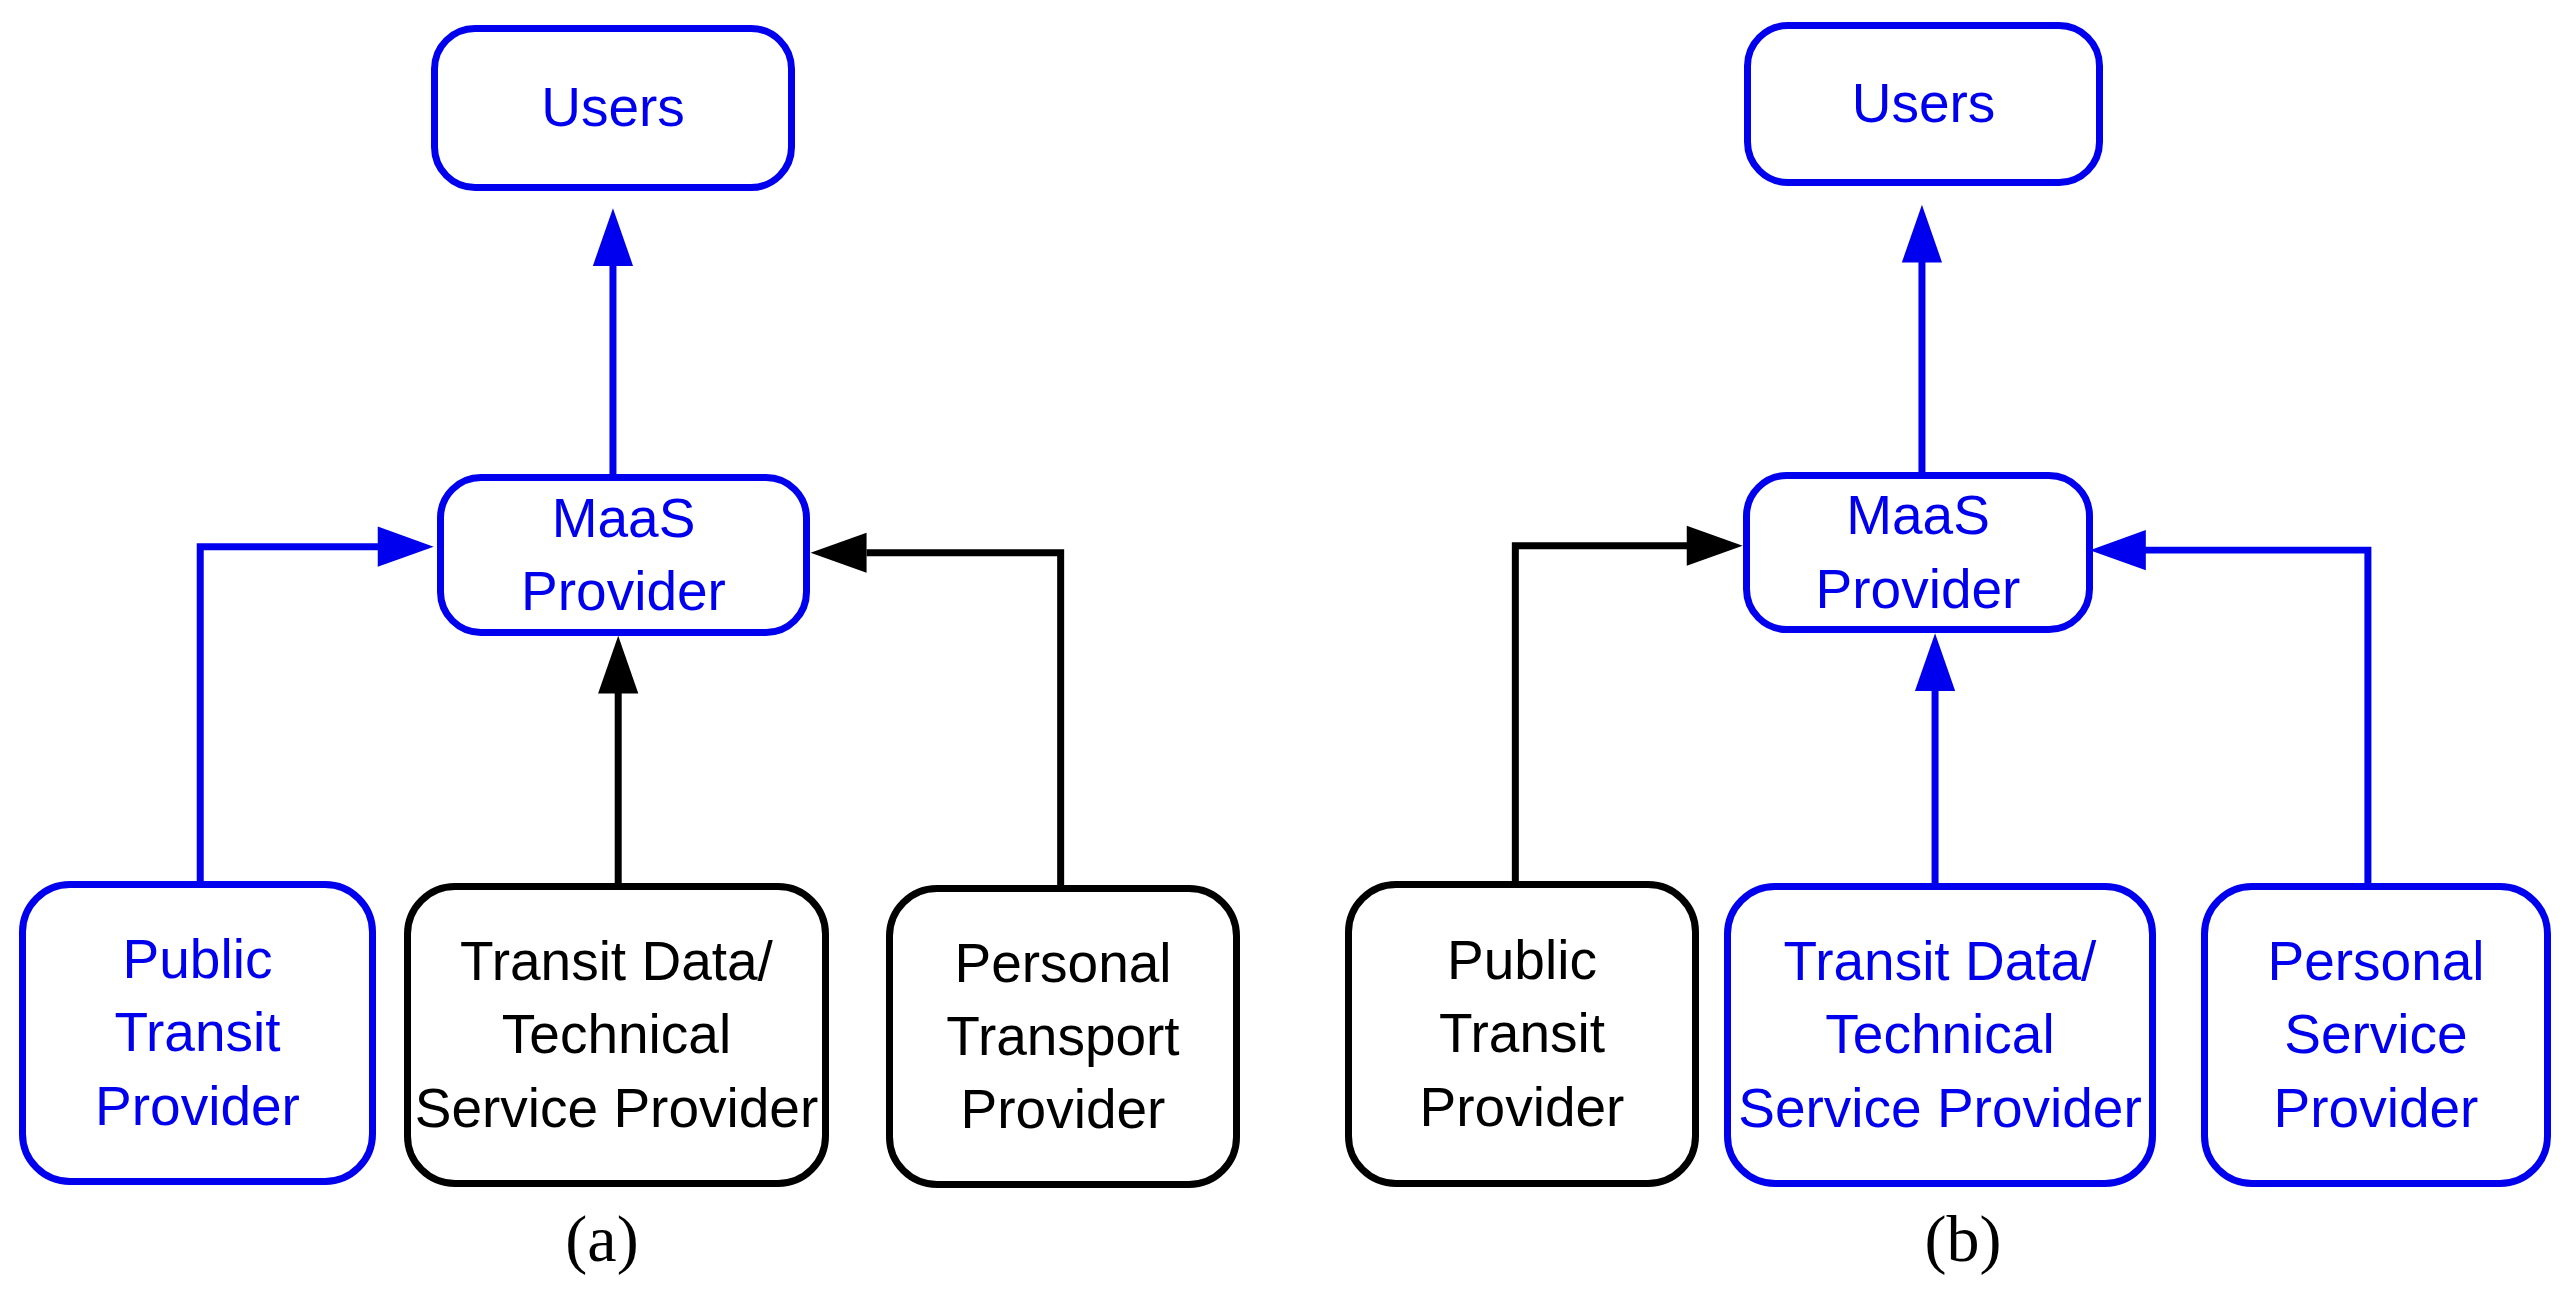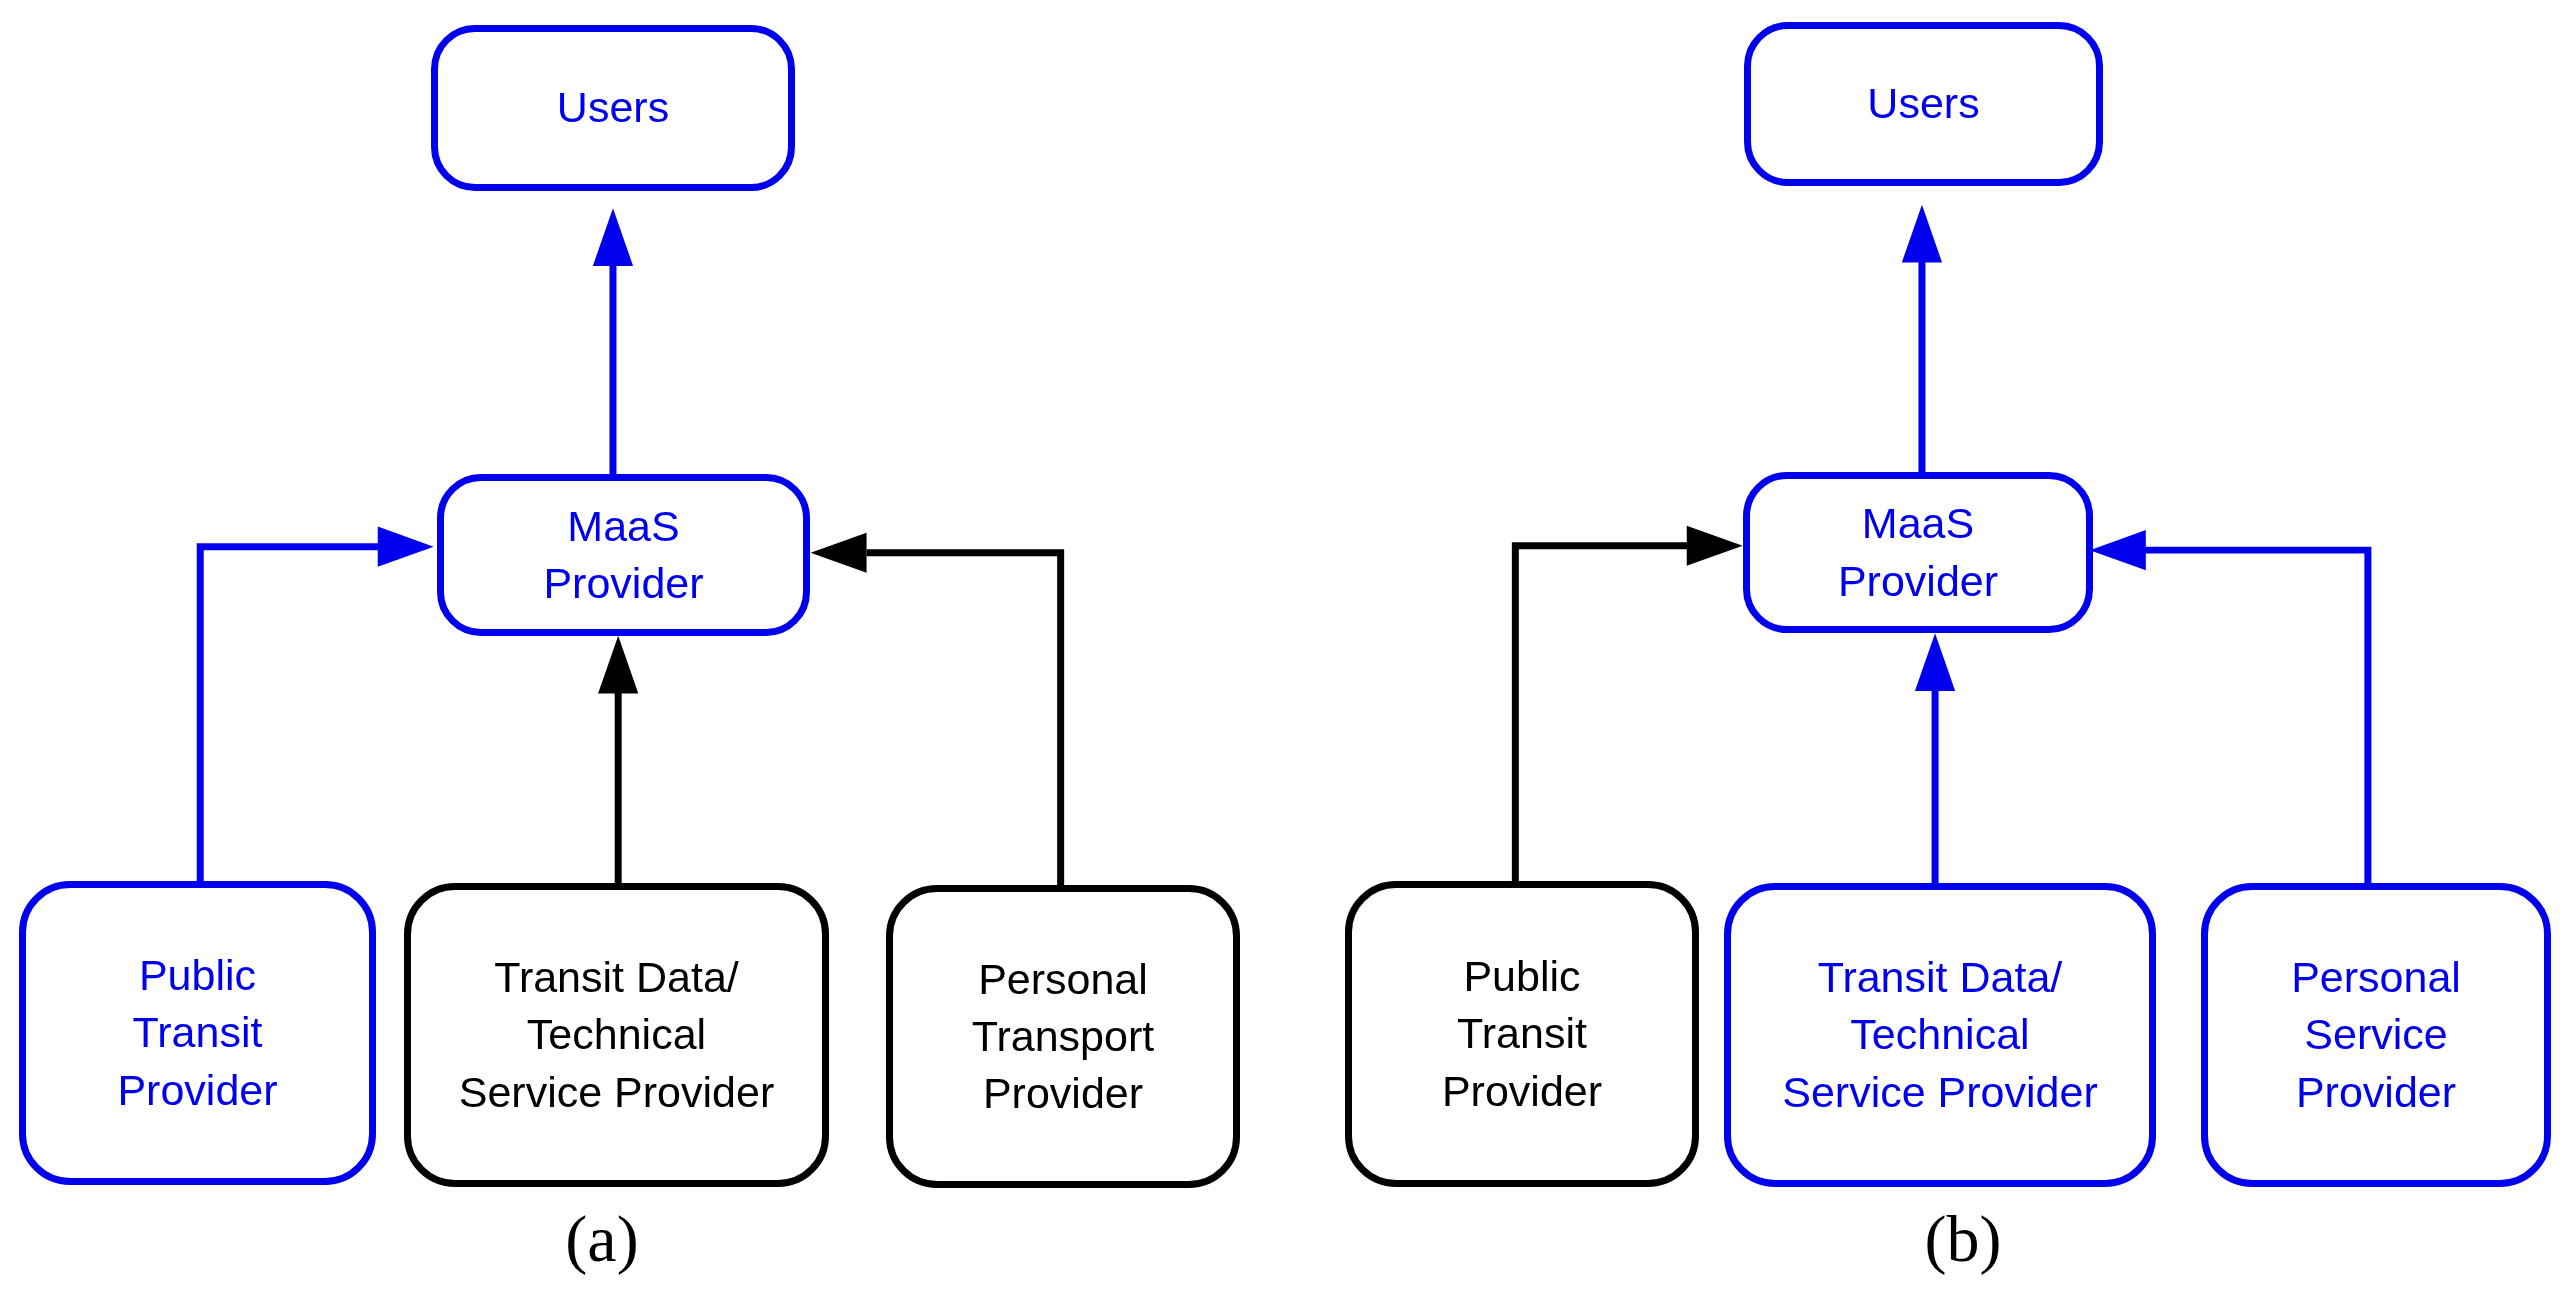--- a/index.html
+++ b/index.html
@@ -34,21 +34,21 @@
   .node {
     position: absolute;
     box-sizing: border-box;
     border: 7.9px solid #000;
     border-radius: 44px;
     background: #ffffff;
     display: flex;
     align-items: center;
     justify-content: center;
     text-align: center;
-    font-size: 43px;
+    font-size: 55px;
     line-height: 1.33;
   }
   .node .label {
     white-space: pre;
     display: block;
   }
   .node.blue  { border-color: var(--c-blue, #0000ee); color: var(--c-blue, #0000ee); }
   .node.black { border-color: var(--c-black, #000000); color: var(--c-black, #000000); }
   .caption {
     position: absolute;

